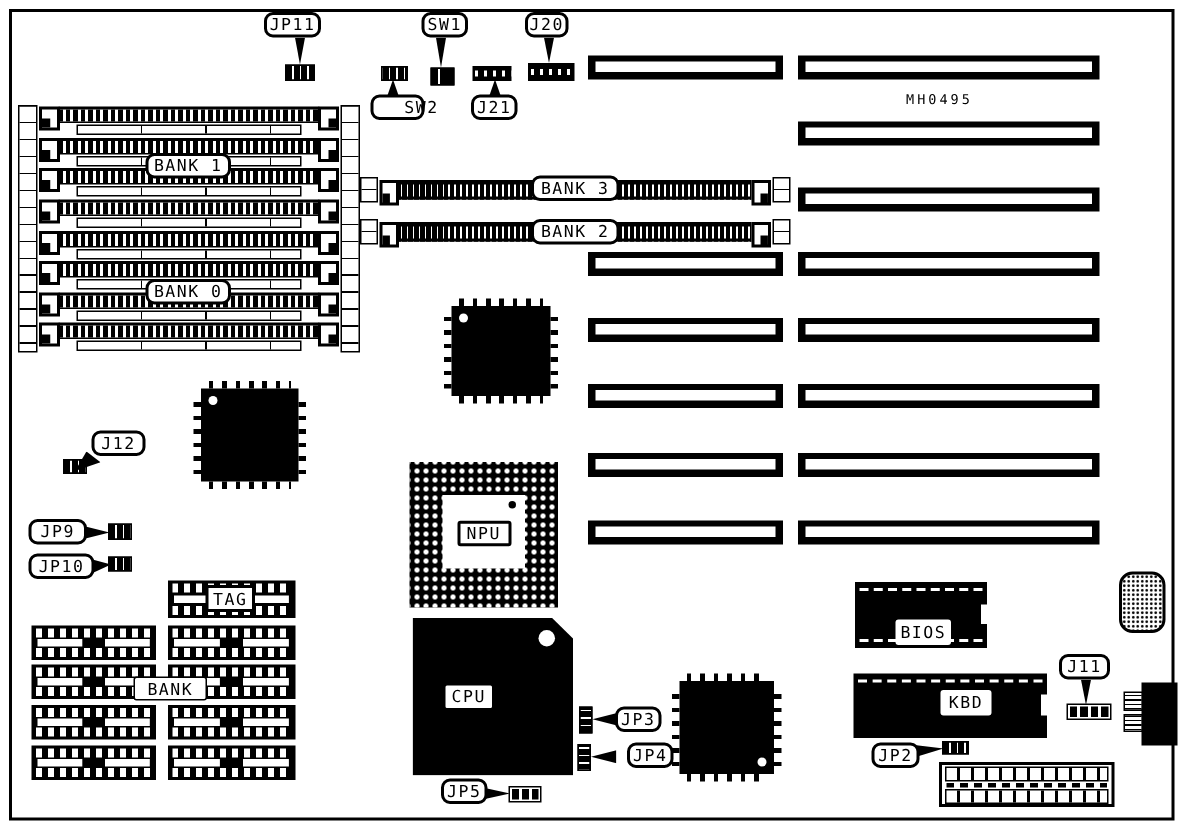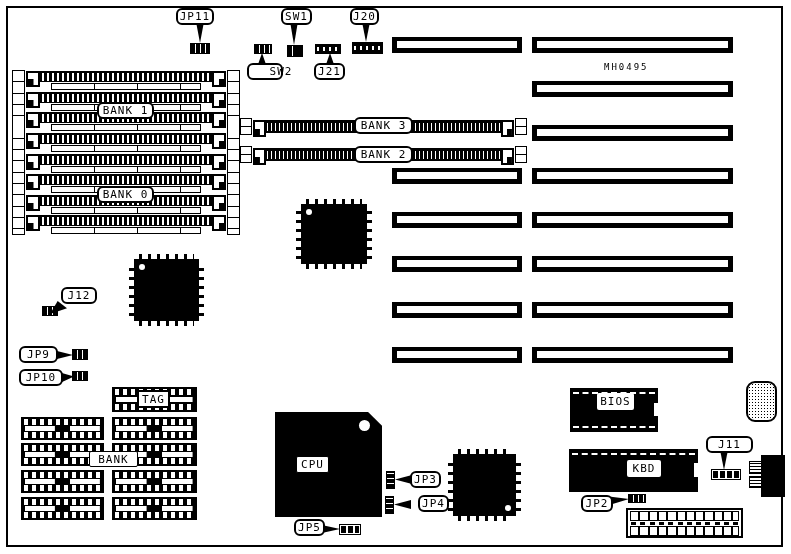--- a/index.html
+++ b/index.html
@@ -209,41 +209,46 @@
   <div class="isa" style="left:532px;top:168px;width:201px;"></div>
   <div class="isa" style="left:532px;top:212px;width:201px;"></div>
   <div class="isa" style="left:532px;top:256px;width:201px;"></div>
   <div class="isa" style="left:532px;top:302px;width:201px;"></div>
   <div class="isa" style="left:532px;top:347px;width:201px;"></div>
 
   <div class="qfp" style="left:296px;top:199px;width:76px;height:70px;"></div>
   <div class="qfp" style="left:129px;top:254px;width:75px;height:72px;"></div>
   <div class="qfp dot-br" style="left:448px;top:449px;width:73px;height:72px;"></div>
 
+  <div id="npu">
+    <div id="npu-inner">
+      <div id="npu-label" class="co sq" style="position:absolute;">NPU</div>
+    </div>
+  </div>
 
   <div id="cpu"></div>
   <div class="co sq b1" style="left:296px;top:456px;width:33px;">CPU</div>
 
   <div class="dip" style="left:112px;top:387px;width:85px;height:25px;"></div>
   <div class="co sq" style="left:137px;top:390px;width:33px;height:18px;">TAG</div>
 
   <div class="dip" style="left:21px;top:417px;width:83px;height:23px;"></div>
   <div class="dip" style="left:112px;top:417px;width:85px;height:23px;"></div>
   <div class="dip" style="left:21px;top:443px;width:83px;height:23px;"></div>
   <div class="dip" style="left:112px;top:443px;width:85px;height:23px;"></div>
   <div class="dip" style="left:21px;top:470px;width:83px;height:23px;"></div>
   <div class="dip" style="left:112px;top:470px;width:85px;height:23px;"></div>
   <div class="dip" style="left:21px;top:497px;width:83px;height:23px;"></div>
   <div class="dip" style="left:112px;top:497px;width:85px;height:23px;"></div>
   <div class="co sq b1" style="left:89px;top:451px;width:49px;height:16px;">BANK</div>
 
   <div class="romchip twodash" style="left:570px;top:388px;width:88px;height:44px;">
     <div class="notch" style="top:15px;height:13px;"></div>
   </div>
-  <div class="co sq b0" style="left:597px;top:393px;width:37px;">BIOS</div>
+  <div class="co sq b0" style="left:597px;top:413px;width:37px;">BIOS</div>
   <div class="romchip" style="left:569px;top:449px;width:129px;height:43px;">
     <div class="notch" style="top:14px;height:14px;"></div>
   </div>
   <div class="co sq b0" style="left:627px;top:460px;width:34px;">KBD</div>
 
   <div class="co" style="left:61px;top:287px;width:36px;">J12</div>
   <div class="tail" style="left:50px;top:301px;width:17px;height:13px;clip-path:polygon(0 100%,45% 0,100% 55%);"></div>
   <div class="jmp" style="left:42px;top:306px;width:16px;height:10px;"></div>
 
   <div class="co" style="left:19px;top:346px;width:39px;">JP9</div>
@@ -265,21 +270,21 @@
   <div class="co" style="left:294px;top:519px;width:31px;">JP5</div>
   <div class="tail" style="left:324px;top:524px;width:16px;height:10px;clip-path:polygon(0 15%,100% 50%,0 85%);"></div>
   <div class="jframe" style="left:339px;top:524px;width:22px;height:11px;">
       <i></i>
     </div>
 
   <div class="co" style="left:581px;top:495px;width:32px;">JP2</div>
   <div class="tail" style="left:611px;top:494px;width:18px;height:11px;clip-path:polygon(0 25%,100% 45%,0 95%);"></div>
   <div class="jmp" style="left:628px;top:494px;width:18px;height:9px;"></div>
 
-  <div class="co" style="left:706px;top:436px;width:47px;">J11</div>
+  <div class="co" style="left:706px;top:436px;width:34px;">J11</div>
   <div class="tail" style="left:718px;top:453px;width:12px;height:17px;clip-path:polygon(22% 0,78% 0,50% 100%);"></div>
   <div class="jframe" style="left:711px;top:469px;width:30px;height:11px;">
       <i></i>
     </div>
 
   <div id="pwr">
     <div class="pr1"></div>
     <div class="pdiv"></div>
     <div class="pr2"></div>
   </div>

